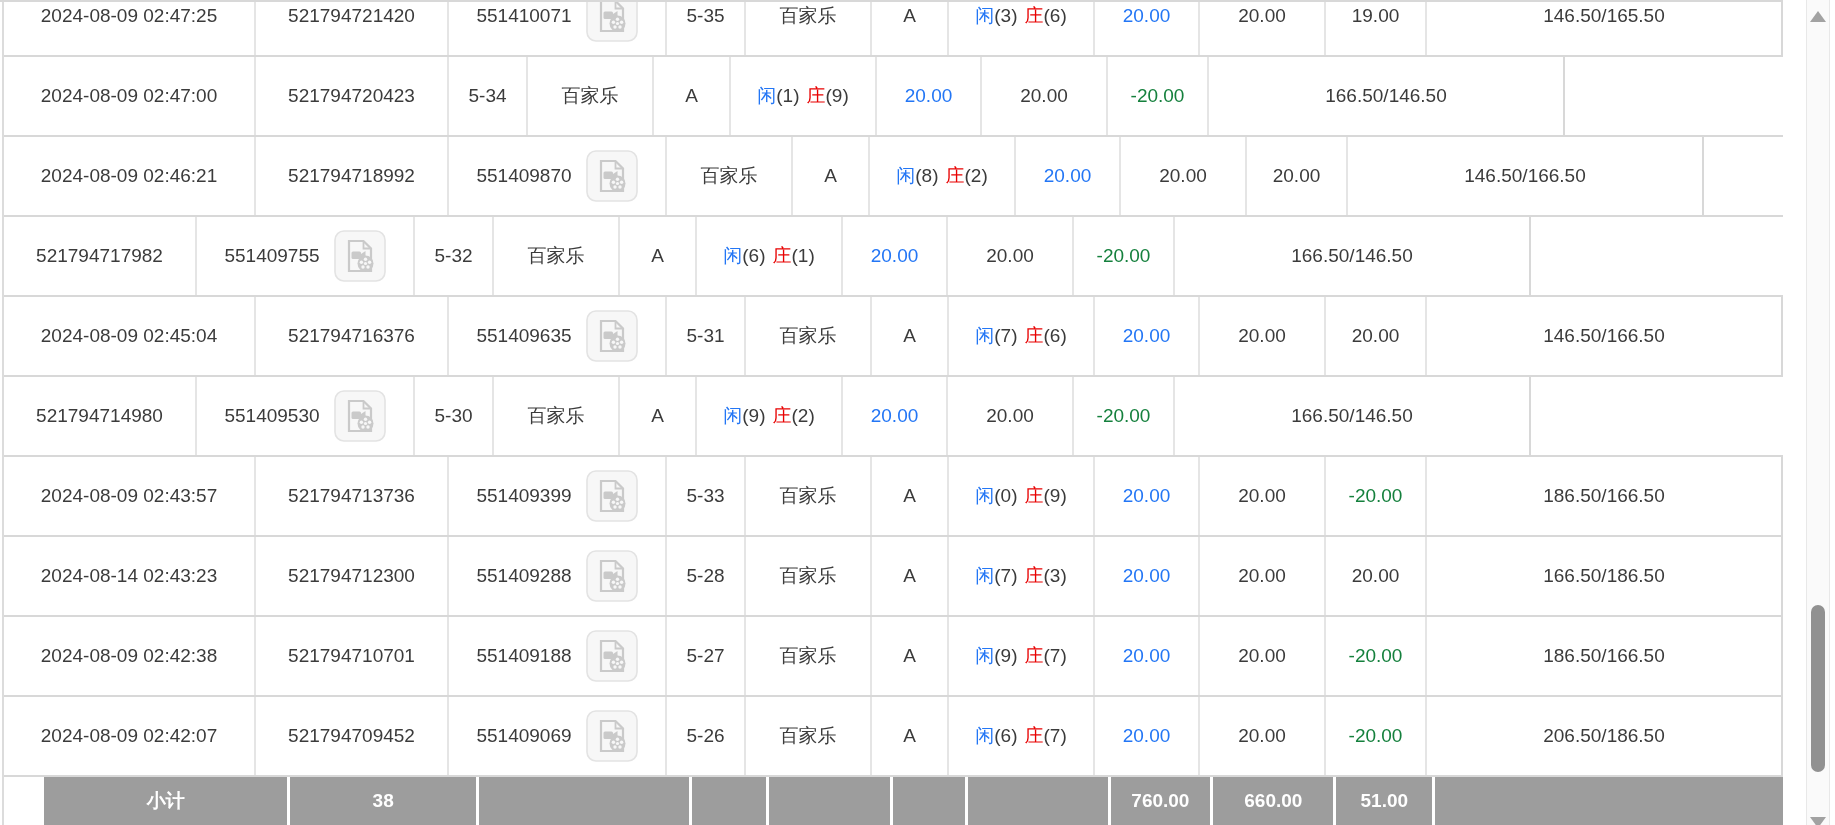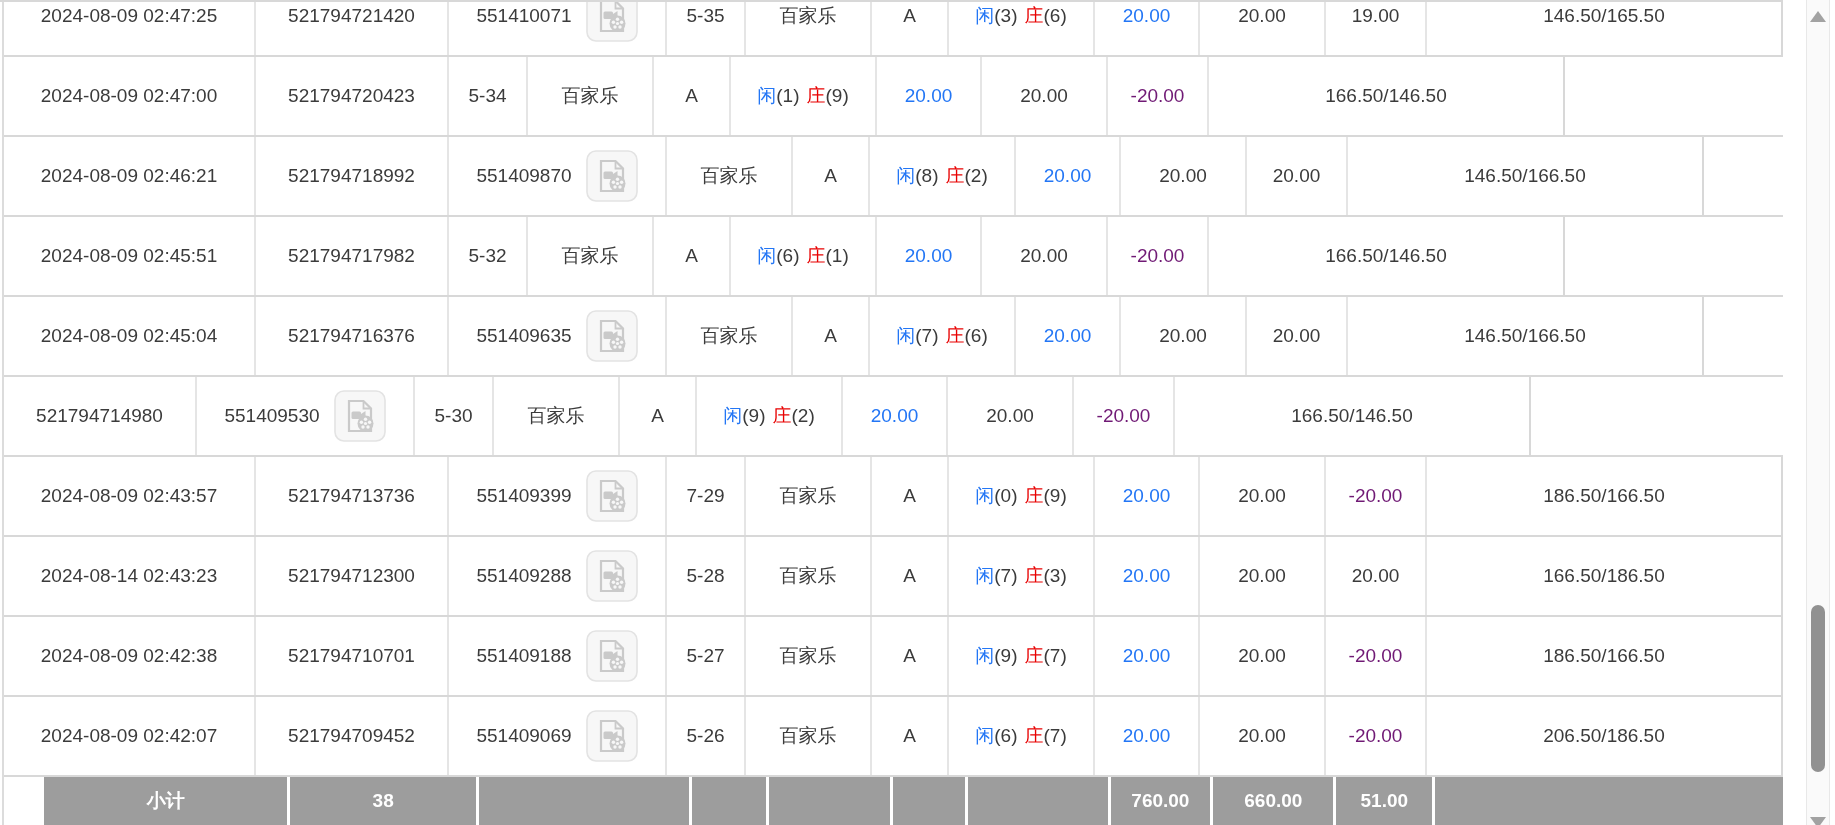--- a/index.html
+++ b/index.html
@@ -26,21 +26,21 @@
   .c-time{width:252px;}
   .c-betid{width:193px;}
   .c-roundid{width:218px;gap:14px;}
   .c-round{width:79px;}
   .c-game{width:126px;}
   .c-table{width:77px;}
   .c-result{width:146px;gap:0;}
   .c-bet{width:105px;color:#2376f5;}
   .c-valid{width:126px;}
   .c-winloss{width:101px;}
-  .c-winloss.neg{color:#701a75;}
+  .c-winloss.neg{color:#15803d;}
   .c-balance{width:356px;border-right:2px solid #d8d8d8;}
   .xian{color:#2376f5;}
   .zhuang{color:#e80000;margin-left:7px;}
   .video-btn{
     width:52px;height:52px;display:inline-flex;align-items:center;justify-content:center;
     cursor:pointer;flex:0 0 auto;
   }
   
   .subtotal-row{
     display:flex;height:48px;background:#c4b5fd;color:#fff;font-weight:bold;
@@ -160,22 +160,40 @@
           <span class="zhuang">庄</span>
           <span>(2)</span>
     </div>
     <div class="cell c-bet">20.00</div>
     <div class="cell c-valid">20.00</div>
     <div class="cell c-winloss">20.00</div>
     <div class="cell c-balance">146.50/166.50</div>
   </div>
 
   <div class="row">
-    <div class="cell c-time">2024-08-09 02:45:51</div>
     <div class="cell c-betid">521794717982</div>
+    <div class="cell c-roundid">
+      <span>551409755</span>
+      <span class="video-btn">
+        <svg width="52" height="52" viewBox="0 0 52 52">
+          <rect x="1" y="1" width="50" height="50" rx="9" fill="#f7f7f7" stroke="#e3e3e3" stroke-width="1.6"></rect>
+          <path d="M15 11 H29.5 L37 18.5 V41 H15 Z" fill="none" stroke="#cacaca" stroke-width="2.2"></path>
+          <path d="M29.5 11 V18.5 H37" fill="none" stroke="#cacaca" stroke-width="1.8"></path>
+          <rect x="17.5" y="21.5" width="9.5" height="7.5" rx="1.5" fill="#cacaca"></rect>
+          <path d="M27 24 L31.5 21 V30 L27 27 Z" fill="#cacaca"></path>
+          <circle cx="31.5" cy="33.5" r="8" fill="#cacaca"></circle>
+          <circle cx="31.5" cy="33.5" r="1.6" fill="#f7f7f7"></circle>
+          <circle cx="31.5" cy="29.2" r="1.7" fill="#f7f7f7"></circle>
+          <circle cx="27.4" cy="32.2" r="1.7" fill="#f7f7f7"></circle>
+          <circle cx="29.0" cy="37.0" r="1.7" fill="#f7f7f7"></circle>
+          <circle cx="34.0" cy="37.0" r="1.7" fill="#f7f7f7"></circle>
+          <circle cx="35.6" cy="32.2" r="1.7" fill="#f7f7f7"></circle>
+        </svg>
+      </span>
+    </div>
     <div class="cell c-round">5-32</div>
     <div class="cell c-game">百家乐</div>
     <div class="cell c-table">A</div>
     <div class="cell c-result">
       <span class="xian">闲</span>
           <span>(6)</span>
           <span class="zhuang">庄</span>
           <span>(1)</span>
     </div>
     <div class="cell c-bet">20.00</div>
@@ -199,20 +217,21 @@
           <circle cx="31.5" cy="33.5" r="8" fill="#cacaca"></circle>
           <circle cx="31.5" cy="33.5" r="1.6" fill="#f7f7f7"></circle>
           <circle cx="31.5" cy="29.2" r="1.7" fill="#f7f7f7"></circle>
           <circle cx="27.4" cy="32.2" r="1.7" fill="#f7f7f7"></circle>
           <circle cx="29.0" cy="37.0" r="1.7" fill="#f7f7f7"></circle>
           <circle cx="34.0" cy="37.0" r="1.7" fill="#f7f7f7"></circle>
           <circle cx="35.6" cy="32.2" r="1.7" fill="#f7f7f7"></circle>
         </svg>
       </span>
     </div>
+    <div class="cell c-round">5-31</div>
     <div class="cell c-game">百家乐</div>
     <div class="cell c-table">A</div>
     <div class="cell c-result">
       <span class="xian">闲</span>
           <span>(7)</span>
           <span class="zhuang">庄</span>
           <span>(6)</span>
     </div>
     <div class="cell c-bet">20.00</div>
     <div class="cell c-valid">20.00</div>
@@ -271,21 +290,21 @@
           <circle cx="31.5" cy="33.5" r="8" fill="#cacaca"></circle>
           <circle cx="31.5" cy="33.5" r="1.6" fill="#f7f7f7"></circle>
           <circle cx="31.5" cy="29.2" r="1.7" fill="#f7f7f7"></circle>
           <circle cx="27.4" cy="32.2" r="1.7" fill="#f7f7f7"></circle>
           <circle cx="29.0" cy="37.0" r="1.7" fill="#f7f7f7"></circle>
           <circle cx="34.0" cy="37.0" r="1.7" fill="#f7f7f7"></circle>
           <circle cx="35.6" cy="32.2" r="1.7" fill="#f7f7f7"></circle>
         </svg>
       </span>
     </div>
-    <div class="cell c-round">7-29</div>
+    <div class="cell c-round">5-33</div>
     <div class="cell c-game">百家乐</div>
     <div class="cell c-table">A</div>
     <div class="cell c-result">
       <span class="xian">闲</span>
           <span>(0)</span>
           <span class="zhuang">庄</span>
           <span>(9)</span>
     </div>
     <div class="cell c-bet">20.00</div>
     <div class="cell c-valid">20.00</div>

